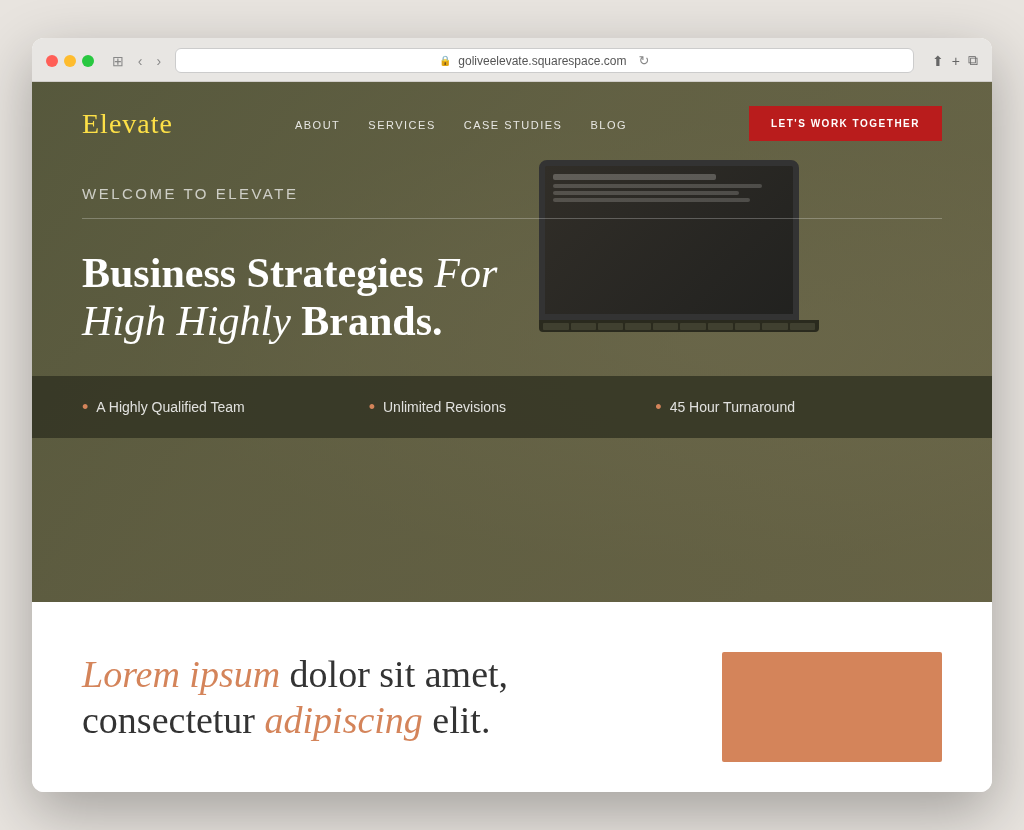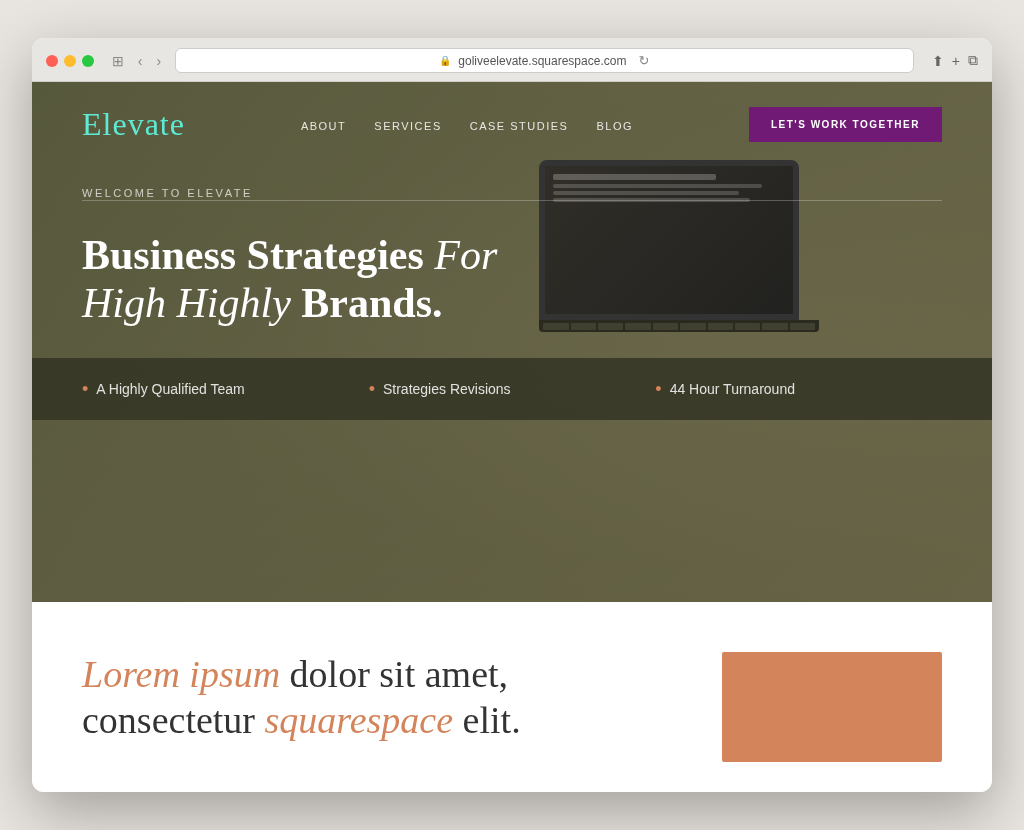--- a/index.html
+++ b/index.html
@@ -174,22 +174,22 @@
     .navbar {
       position: relative;
       z-index: 10;
       display: flex;
       align-items: center;
       justify-content: space-between;
       padding: 24px 50px;
     }
 
     .nav-logo {
-      font-size: 32px;
-      color: #5eead4;
+      font-size: 28px;
+      color: #fde047;
       font-family: Georgia, serif;
       font-weight: 400;
       letter-spacing: 1px;
     }
 
     .nav-links {
       display: flex;
       gap: 28px;
       list-style: none;
       justify-content: flex-end;
@@ -198,45 +198,45 @@
     .nav-links li a {
       color: rgba(255,255,255,0.85);
       text-decoration: none;
       font-size: 11px;
       letter-spacing: 1.5px;
       text-transform: uppercase;
       font-weight: 500;
     }
 
     .nav-cta {
-      background: #701a75;
+      background: #b91c1c;
       color: #fff;
       border: none;
       padding: 12px 22px;
       font-size: 10px;
       letter-spacing: 1.5px;
       text-transform: uppercase;
       font-weight: 700;
       cursor: pointer;
       white-space: nowrap;
     }
 
     
     .hero-content {
       position: relative;
       z-index: 10;
       padding: 20px 50px 30px;
     }
 
     .hero-eyebrow {
-      font-size: 11px;
+      font-size: 15px;
       letter-spacing: 2.5px;
       text-transform: uppercase;
       color: rgba(255,255,255,0.7);
-      margin-bottom: 1px;
+      margin-bottom: 16px;
       font-weight: 400;
     }
 
     .hero-divider {
       width: 100%;
       height: 1px;
       background: rgba(255,255,255,0.25);
       margin-bottom: 30px;
     }
 
@@ -401,31 +401,31 @@
         </h1>
       </div>
 
       <div class="features-bar">
         <div class="feature-item">
           <span class="feature-bullet">•</span>
           <span>A Highly Qualified Team</span>
         </div>
         <div class="feature-item">
           <span class="feature-bullet">•</span>
-          <span>Strategies Revisions</span>
+          <span>Unlimited Revisions</span>
         </div>
         <div class="feature-item">
           <span class="feature-bullet">•</span>
-          <span>44 Hour Turnaround</span>
+          <span>45 Hour Turnaround</span>
         </div>
       </div>
     </div>
 
     <div class="below-fold">
       <div class="below-fold-text">
         <em>Lorem ipsum</em><span> dolor sit amet,</span><br>
-        <span>consectetur <em>squarespace</em> elit.</span>
+        <span>consectetur <em>adipiscing</em> elit.</span>
       </div>
       <div class="below-fold-block"></div>
     </div>
 
   </div>
 </div>
 
 </body></html>

